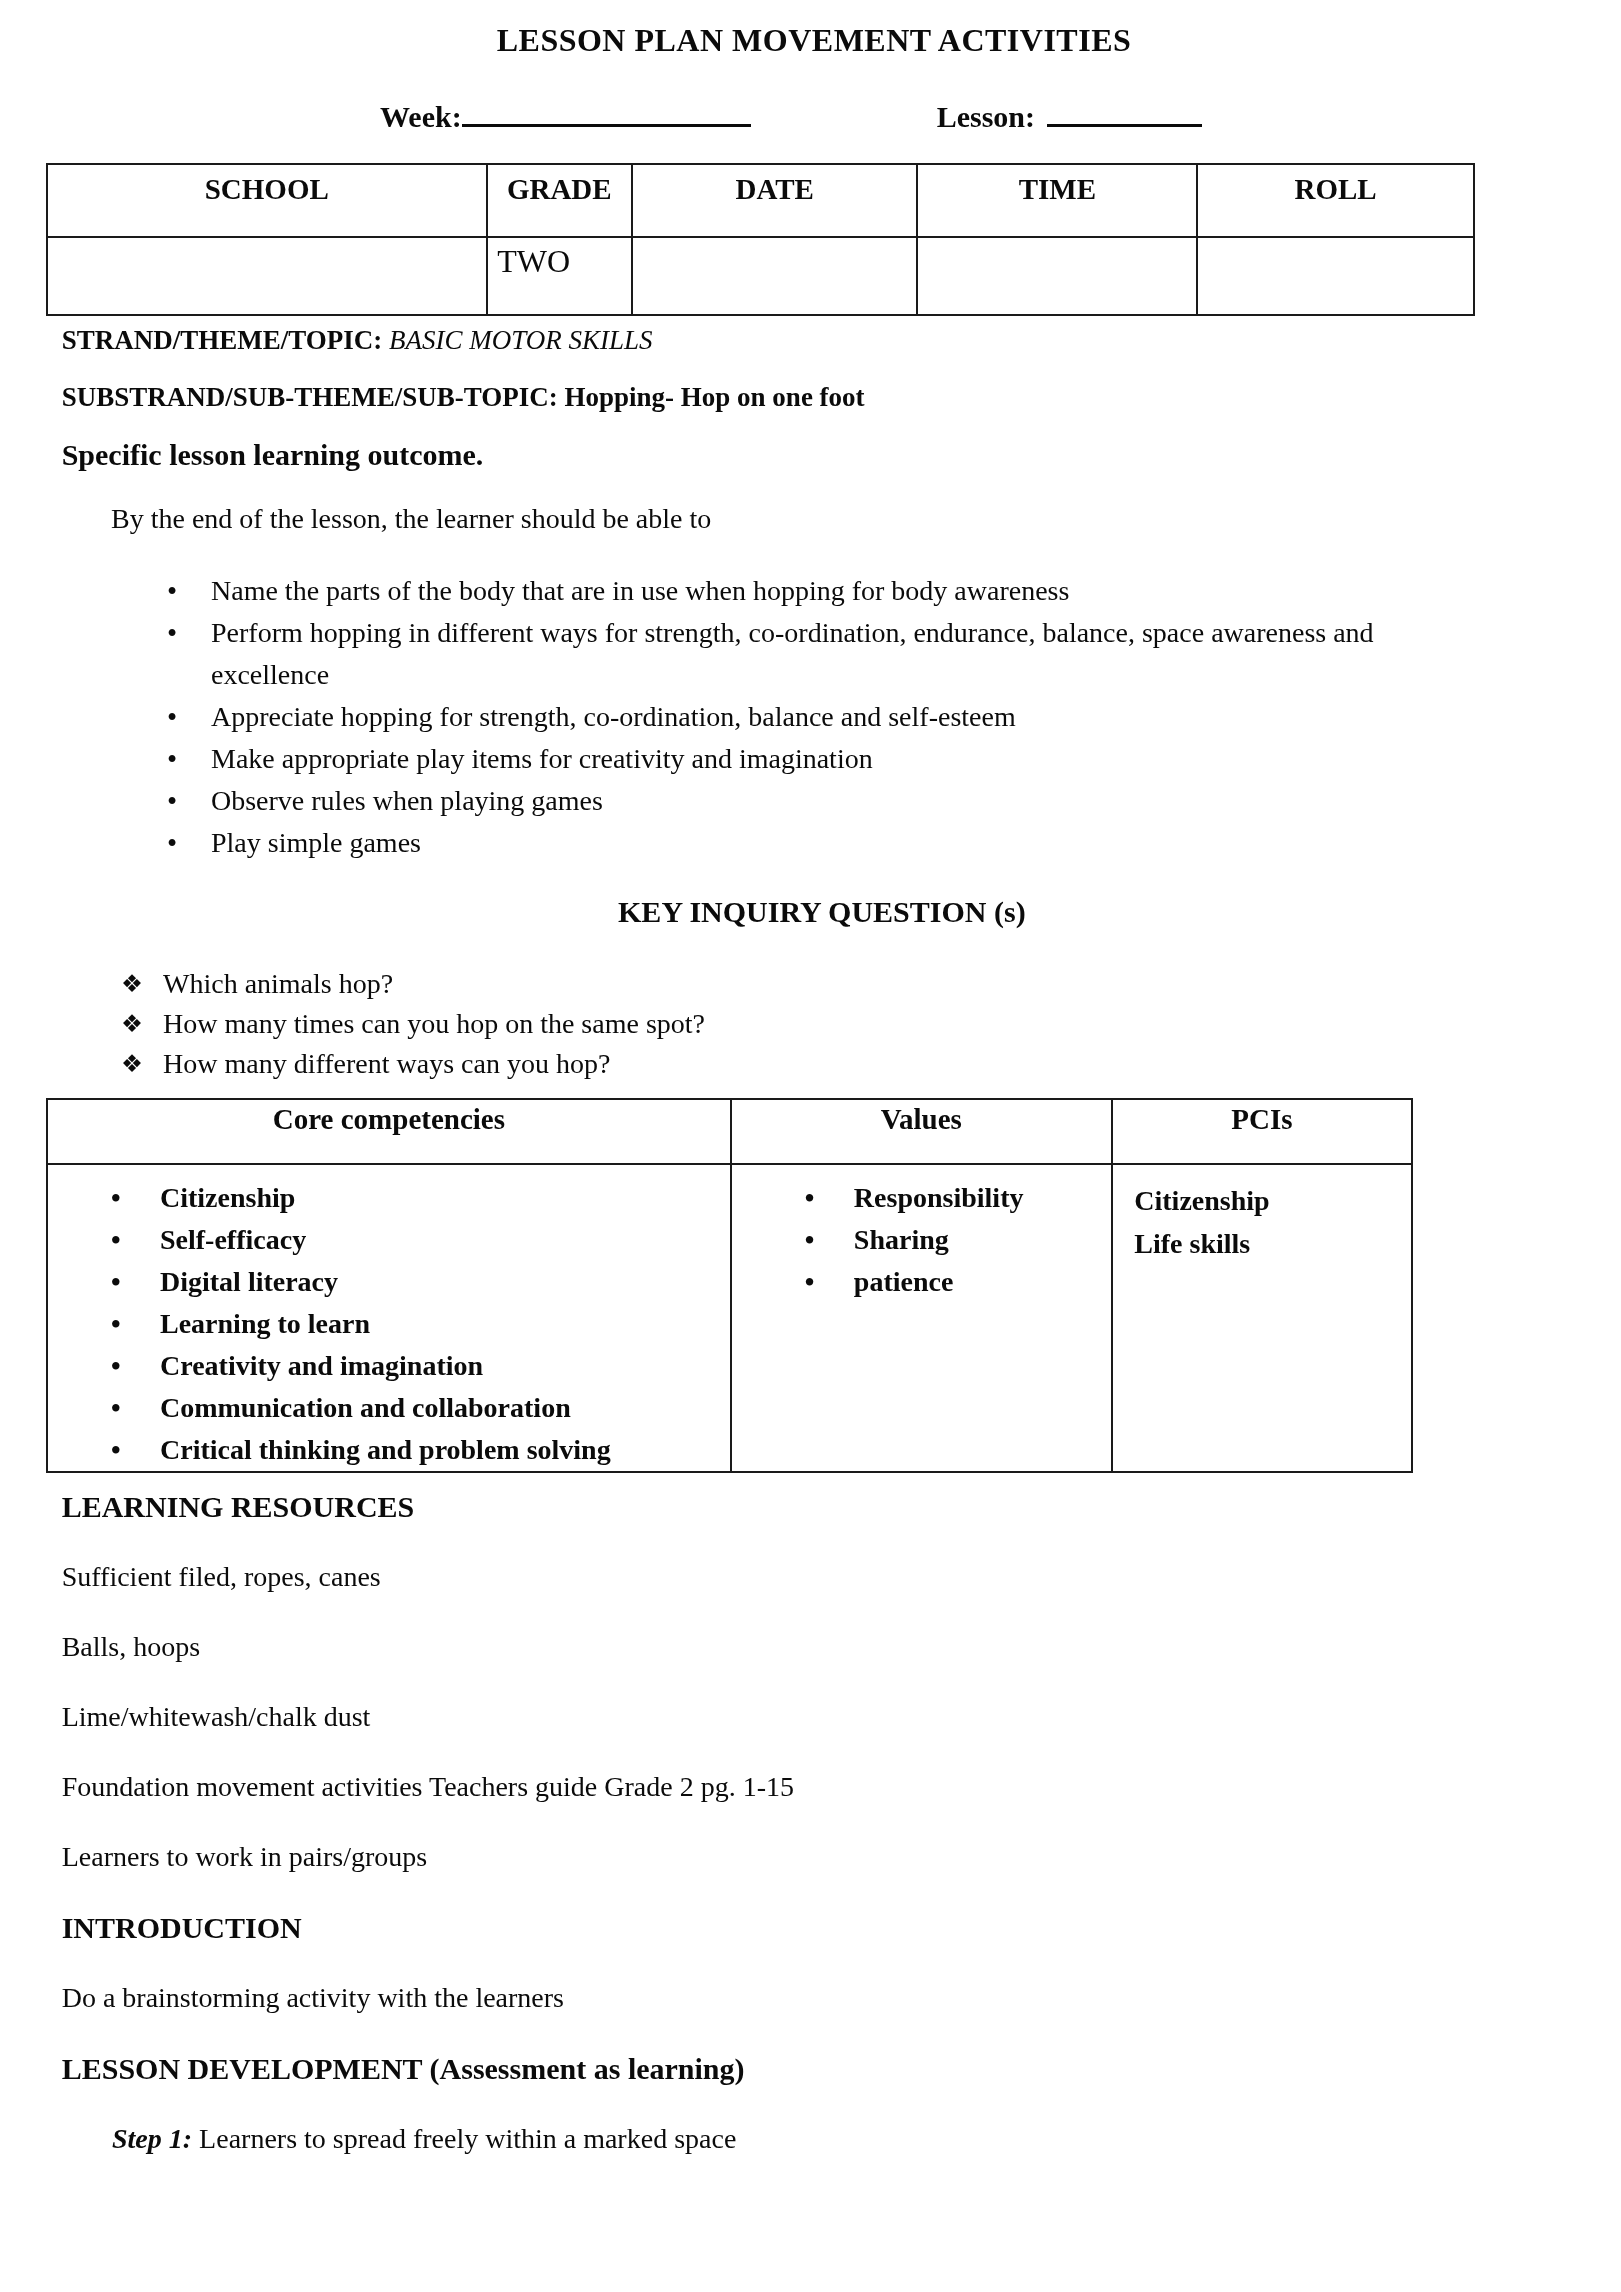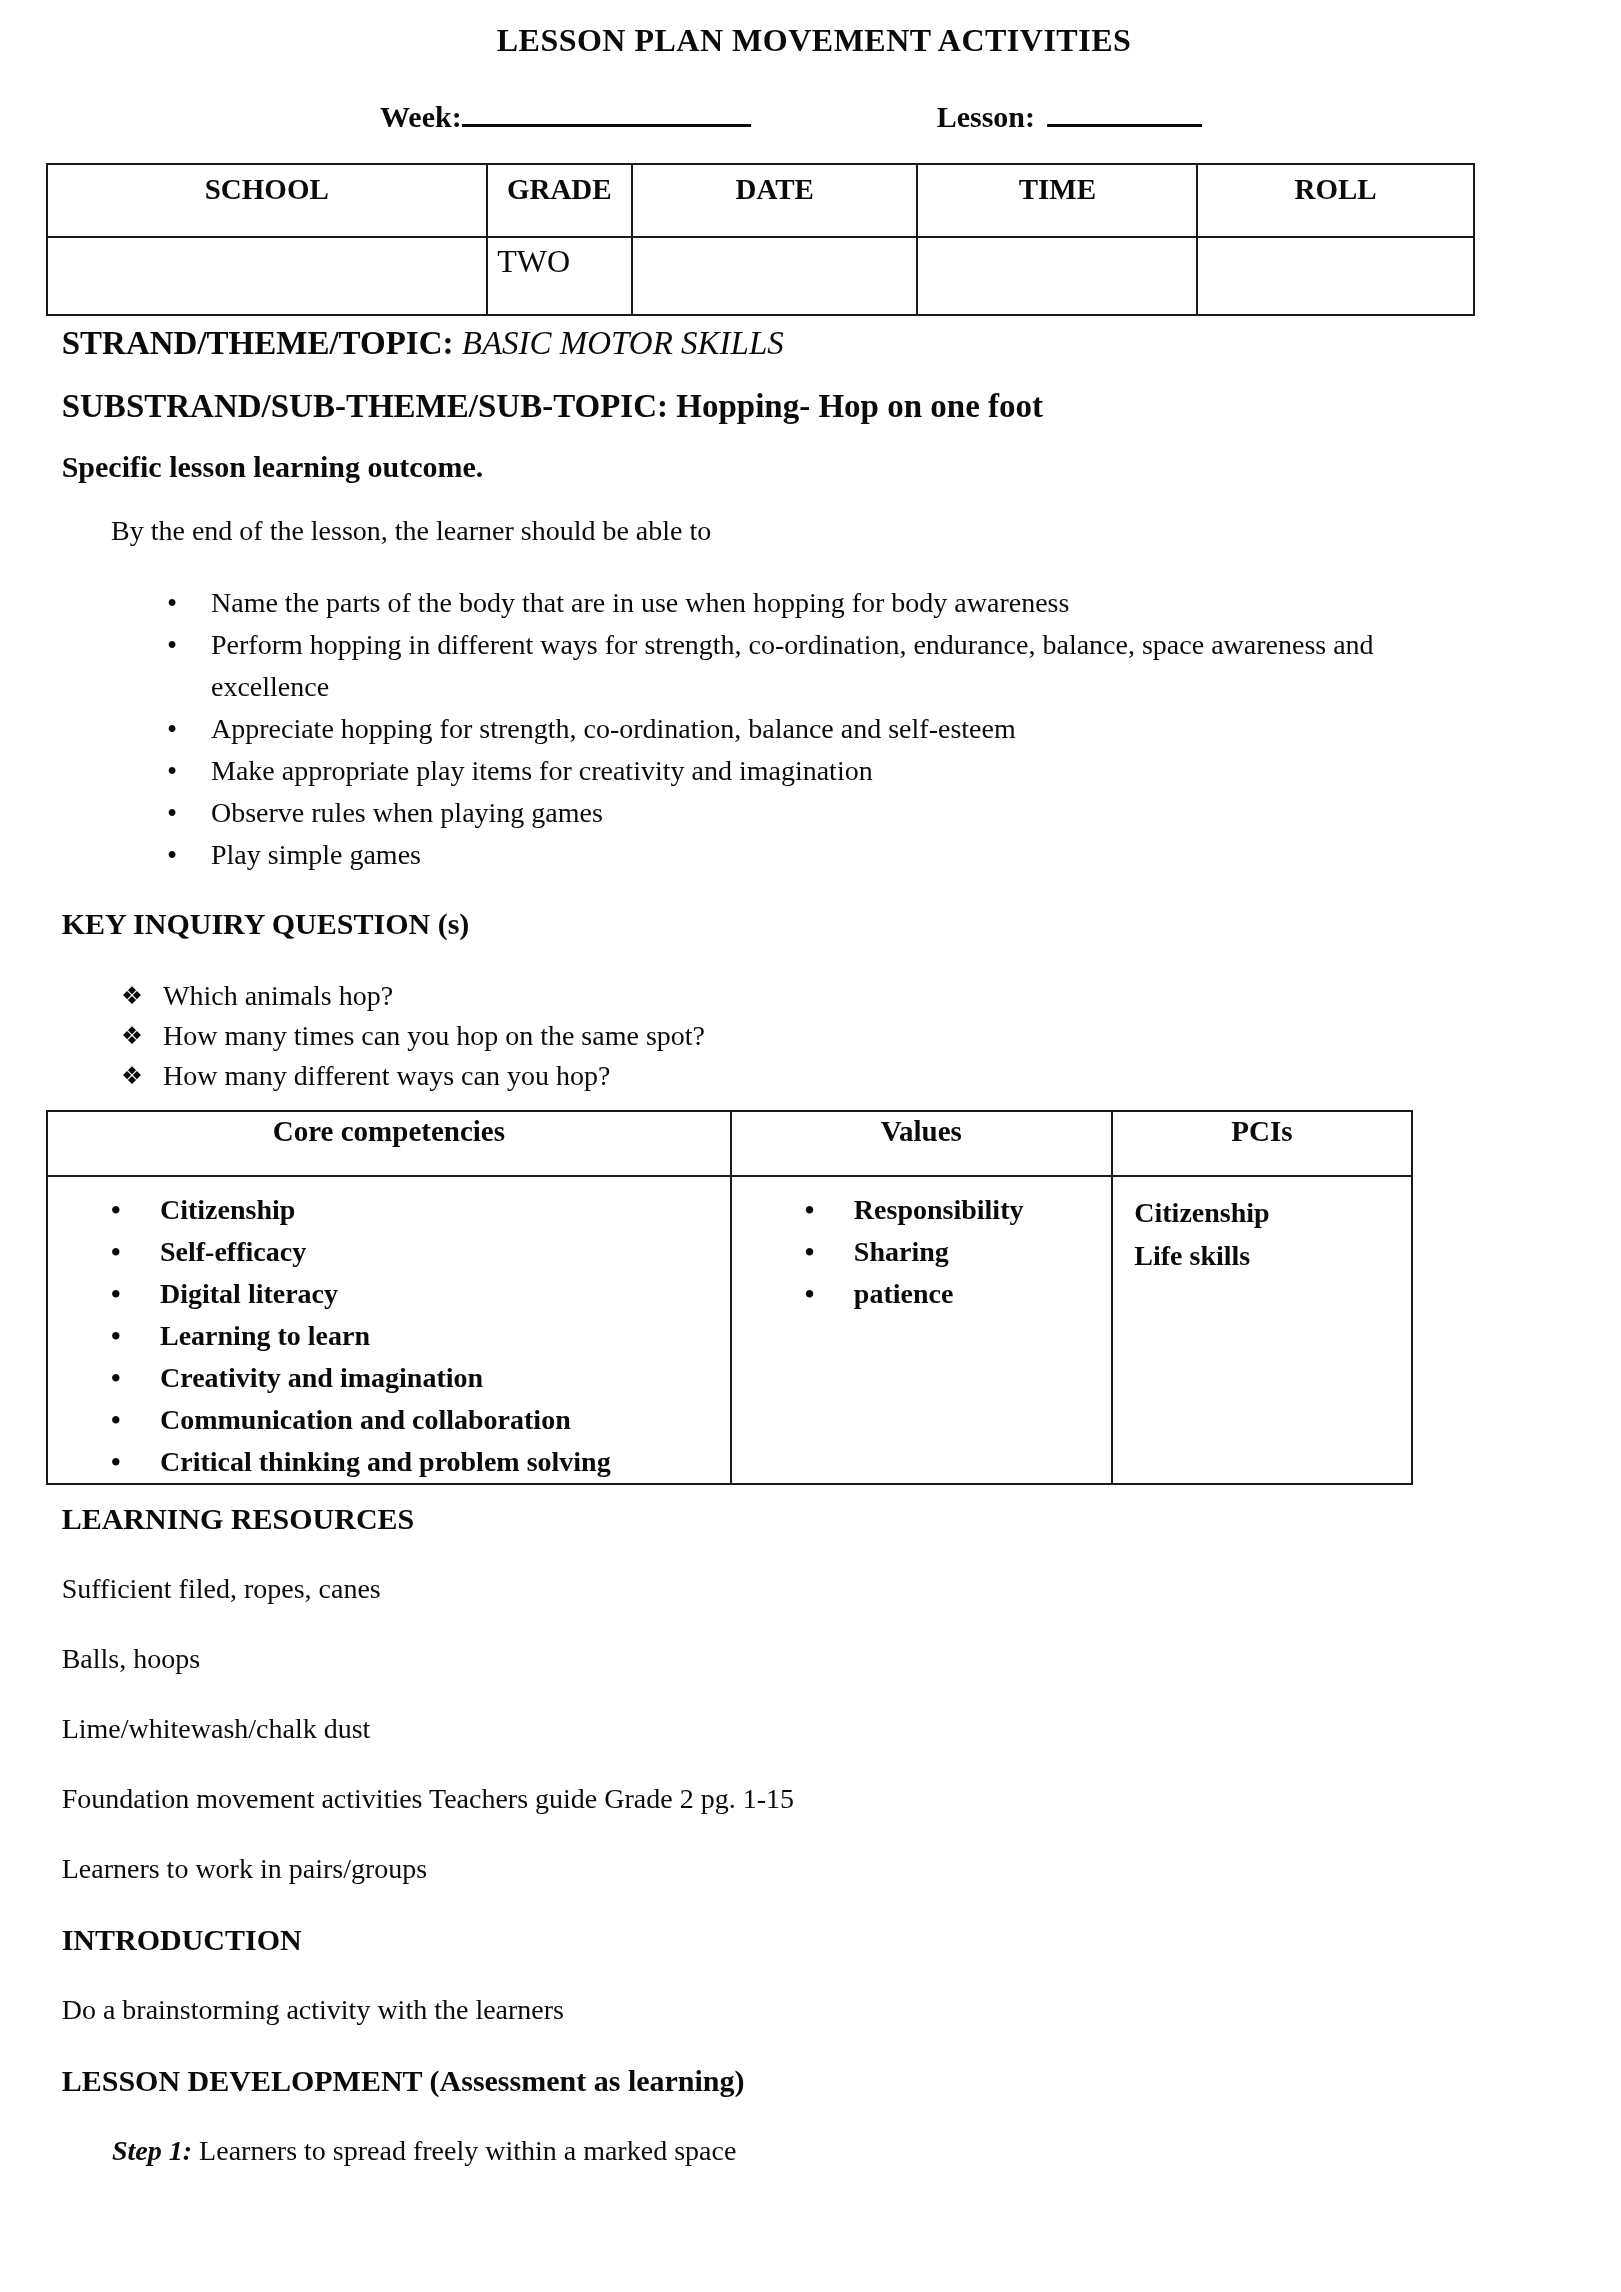--- a/index.html
+++ b/index.html
@@ -48,21 +48,21 @@
   .info-table th:first-child, .info-table td:first-child { border-left: none; }
   .info-table th {
     font-size: 29px; font-weight: bold;
     padding-top: 8.8px; height: 73px;
     border-bottom: 2.9px solid #1a1a1a;
   }
   .info-table td { height: 78px; font-size: 32px; padding-top: 5.9px; border-radius: 7px; }
   .info-table td.grade-cell { text-align: left; padding-left: 9.8px; }
   .col-school { width: 30.8%; } .col-grade { width: 10.2%; }
   .col-date { width: 20.0%; } .col-time { width: 19.6%; } .col-roll { width: 19.4%; }
-  .label-line { font-size: 33px; margin: 0 0 25.5px 15.7px; }
+  .label-line { font-size: 27px; margin: 0 0 25.5px 15.7px; }
   .label-line .lbl { font-weight: bold; }
   .strand-value { font-style: italic; }
   .substrand-value { font-weight: bold; }
   .sec-heading {
     font-size: 30px; font-weight: bold;
     margin: 0 0 37px 15.7px;
   }
   .outcome-heading { margin-bottom: 31px; }
   .outcome-intro { font-size: 28px; margin: 0 0 35px 65px; }
 
@@ -70,21 +70,21 @@
   .outcome-list { margin: 0 0 31px 119px; max-width: 1259px; }
   .outcome-list li {
     position: relative; padding-left: 46px;
     font-size: 28px; line-height: 42px;
   }
   .outcome-list li::before {
     content: "•"; position: absolute; left: 2px; top: 0;
     font-size: 29px;
   }
 
-  .inquiry-heading { margin-bottom: 35px; }
+  .inquiry-heading { margin-bottom: 35px; text-align: center; }
   .inquiry-list { margin: 0 0 13.7px 75px; }
   .inquiry-list li {
     position: relative; padding-left: 42px;
     font-size: 28px; line-height: 40px;
   }
   .inquiry-list li::before {
     content: "❖"; position: absolute; left: 0; top: 0;
     font-size: 24.5px;
   }
 

